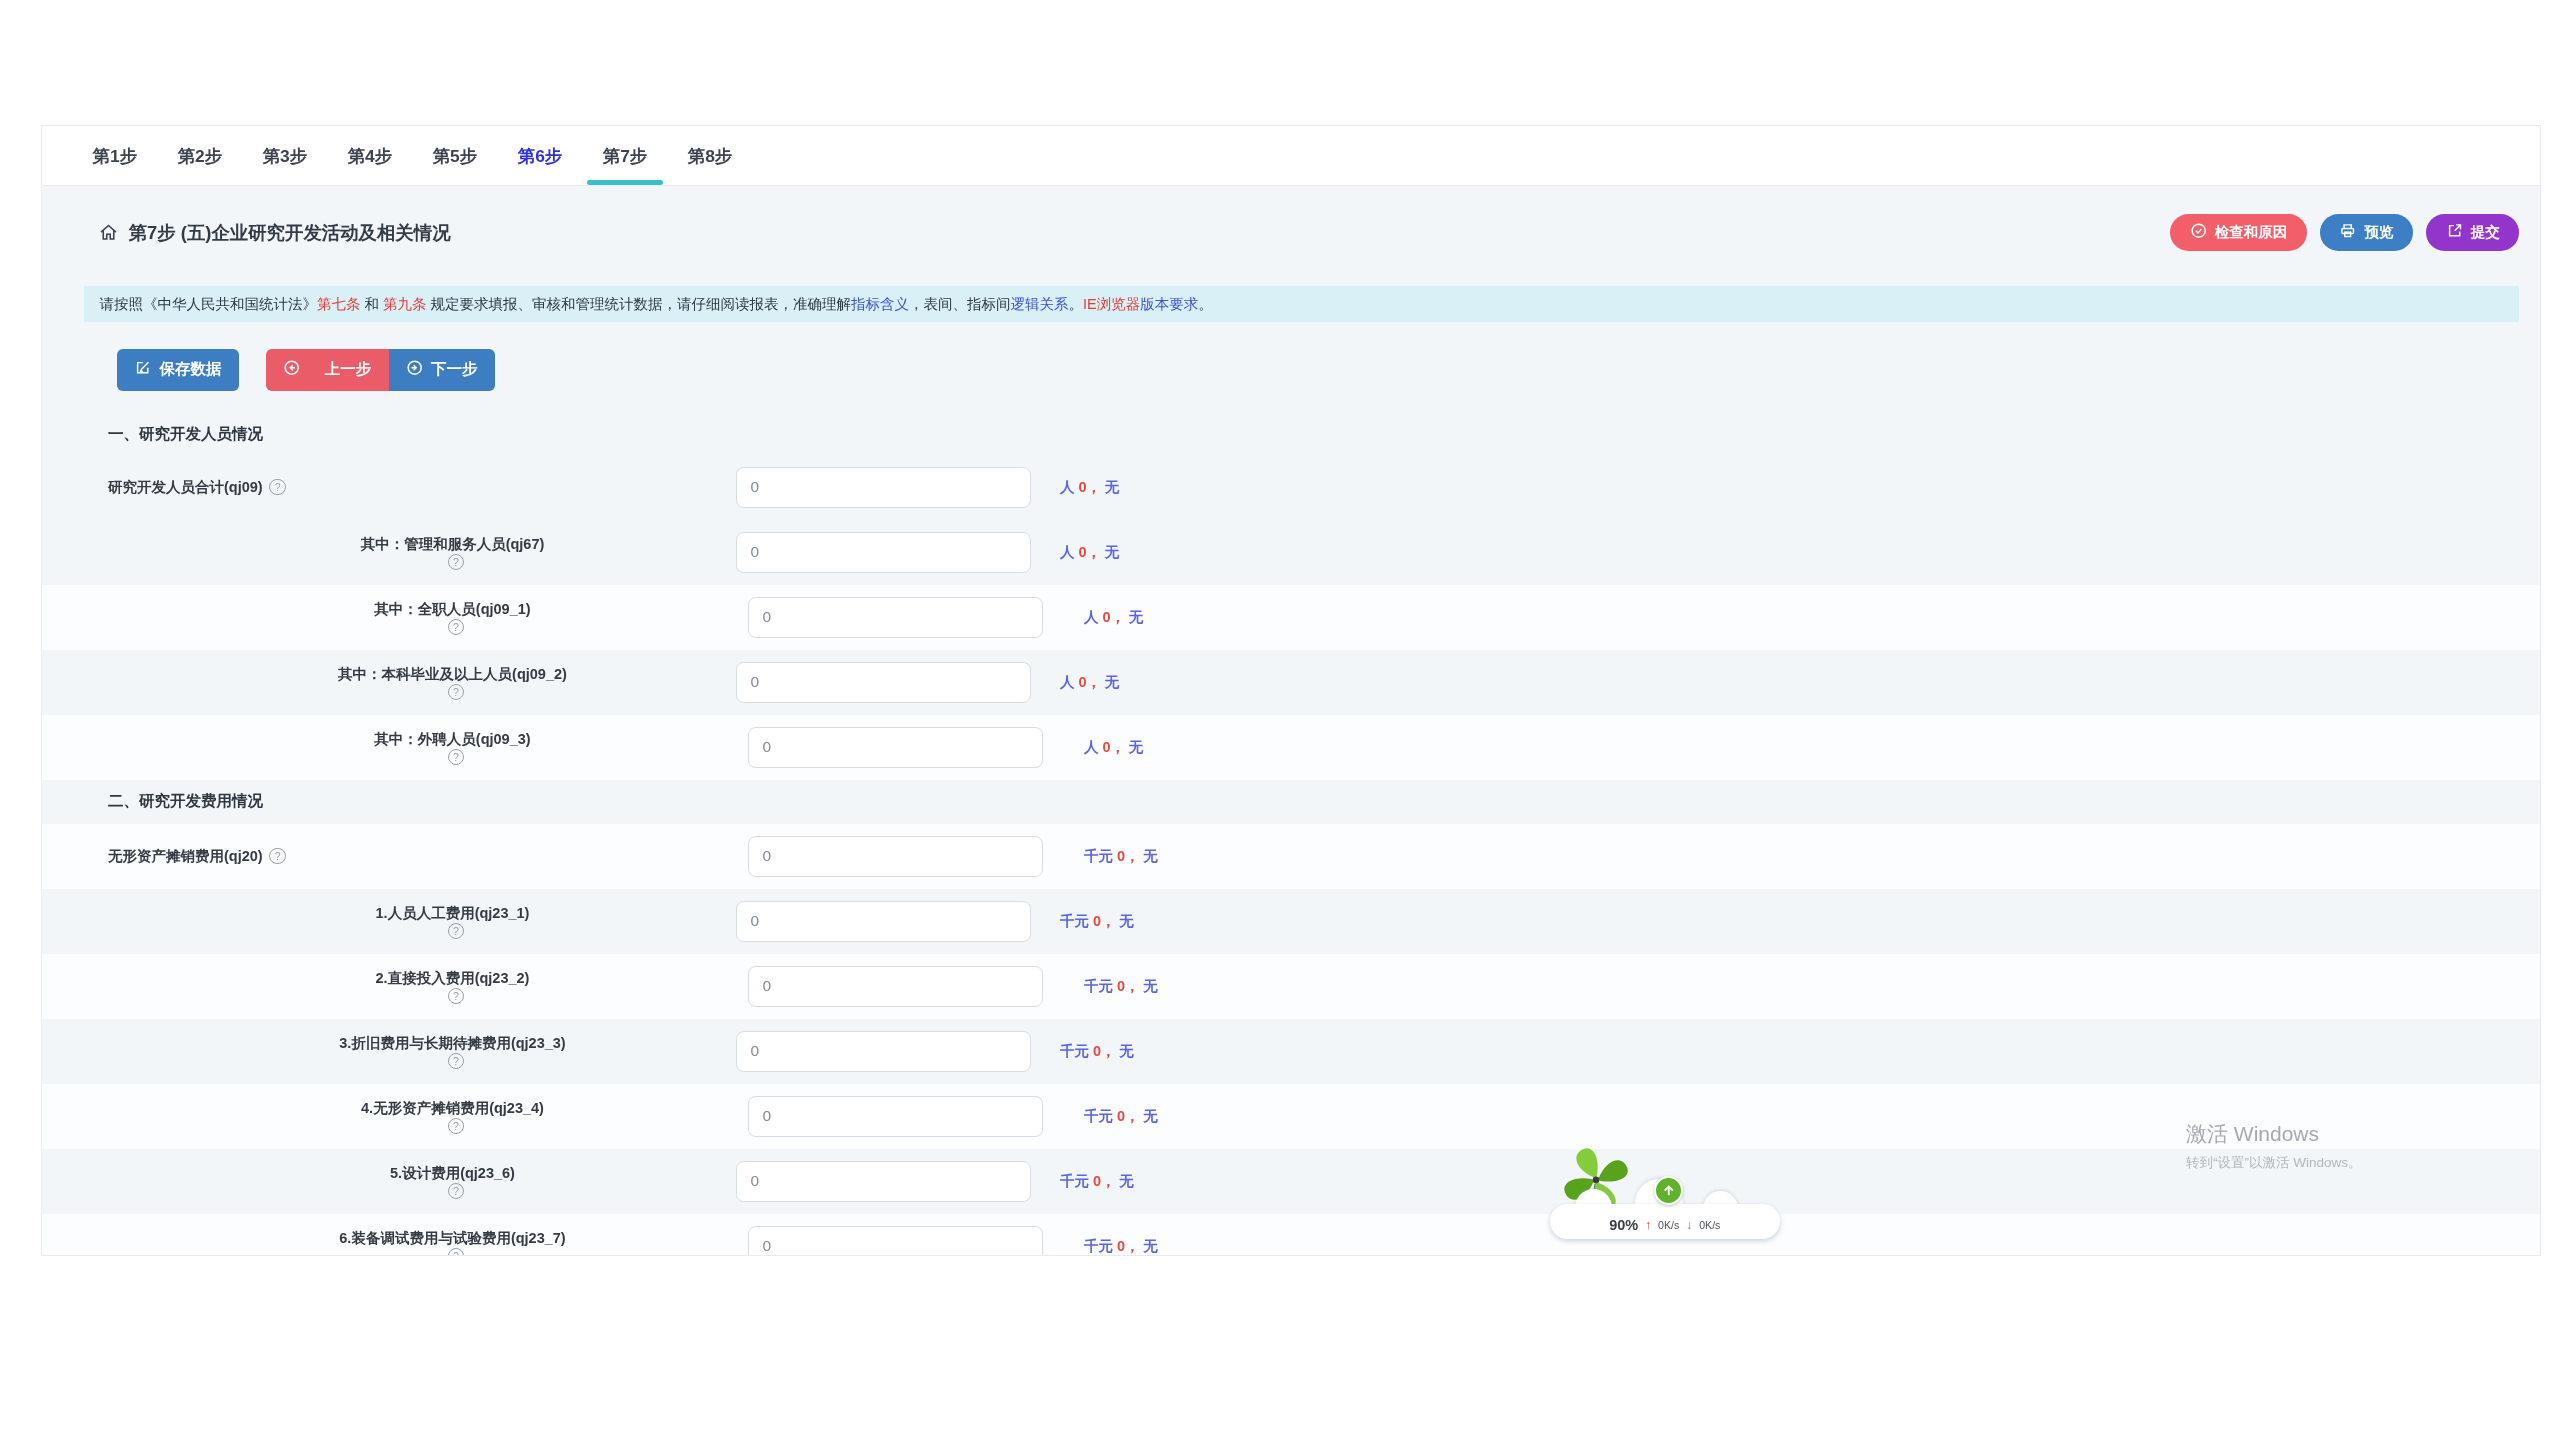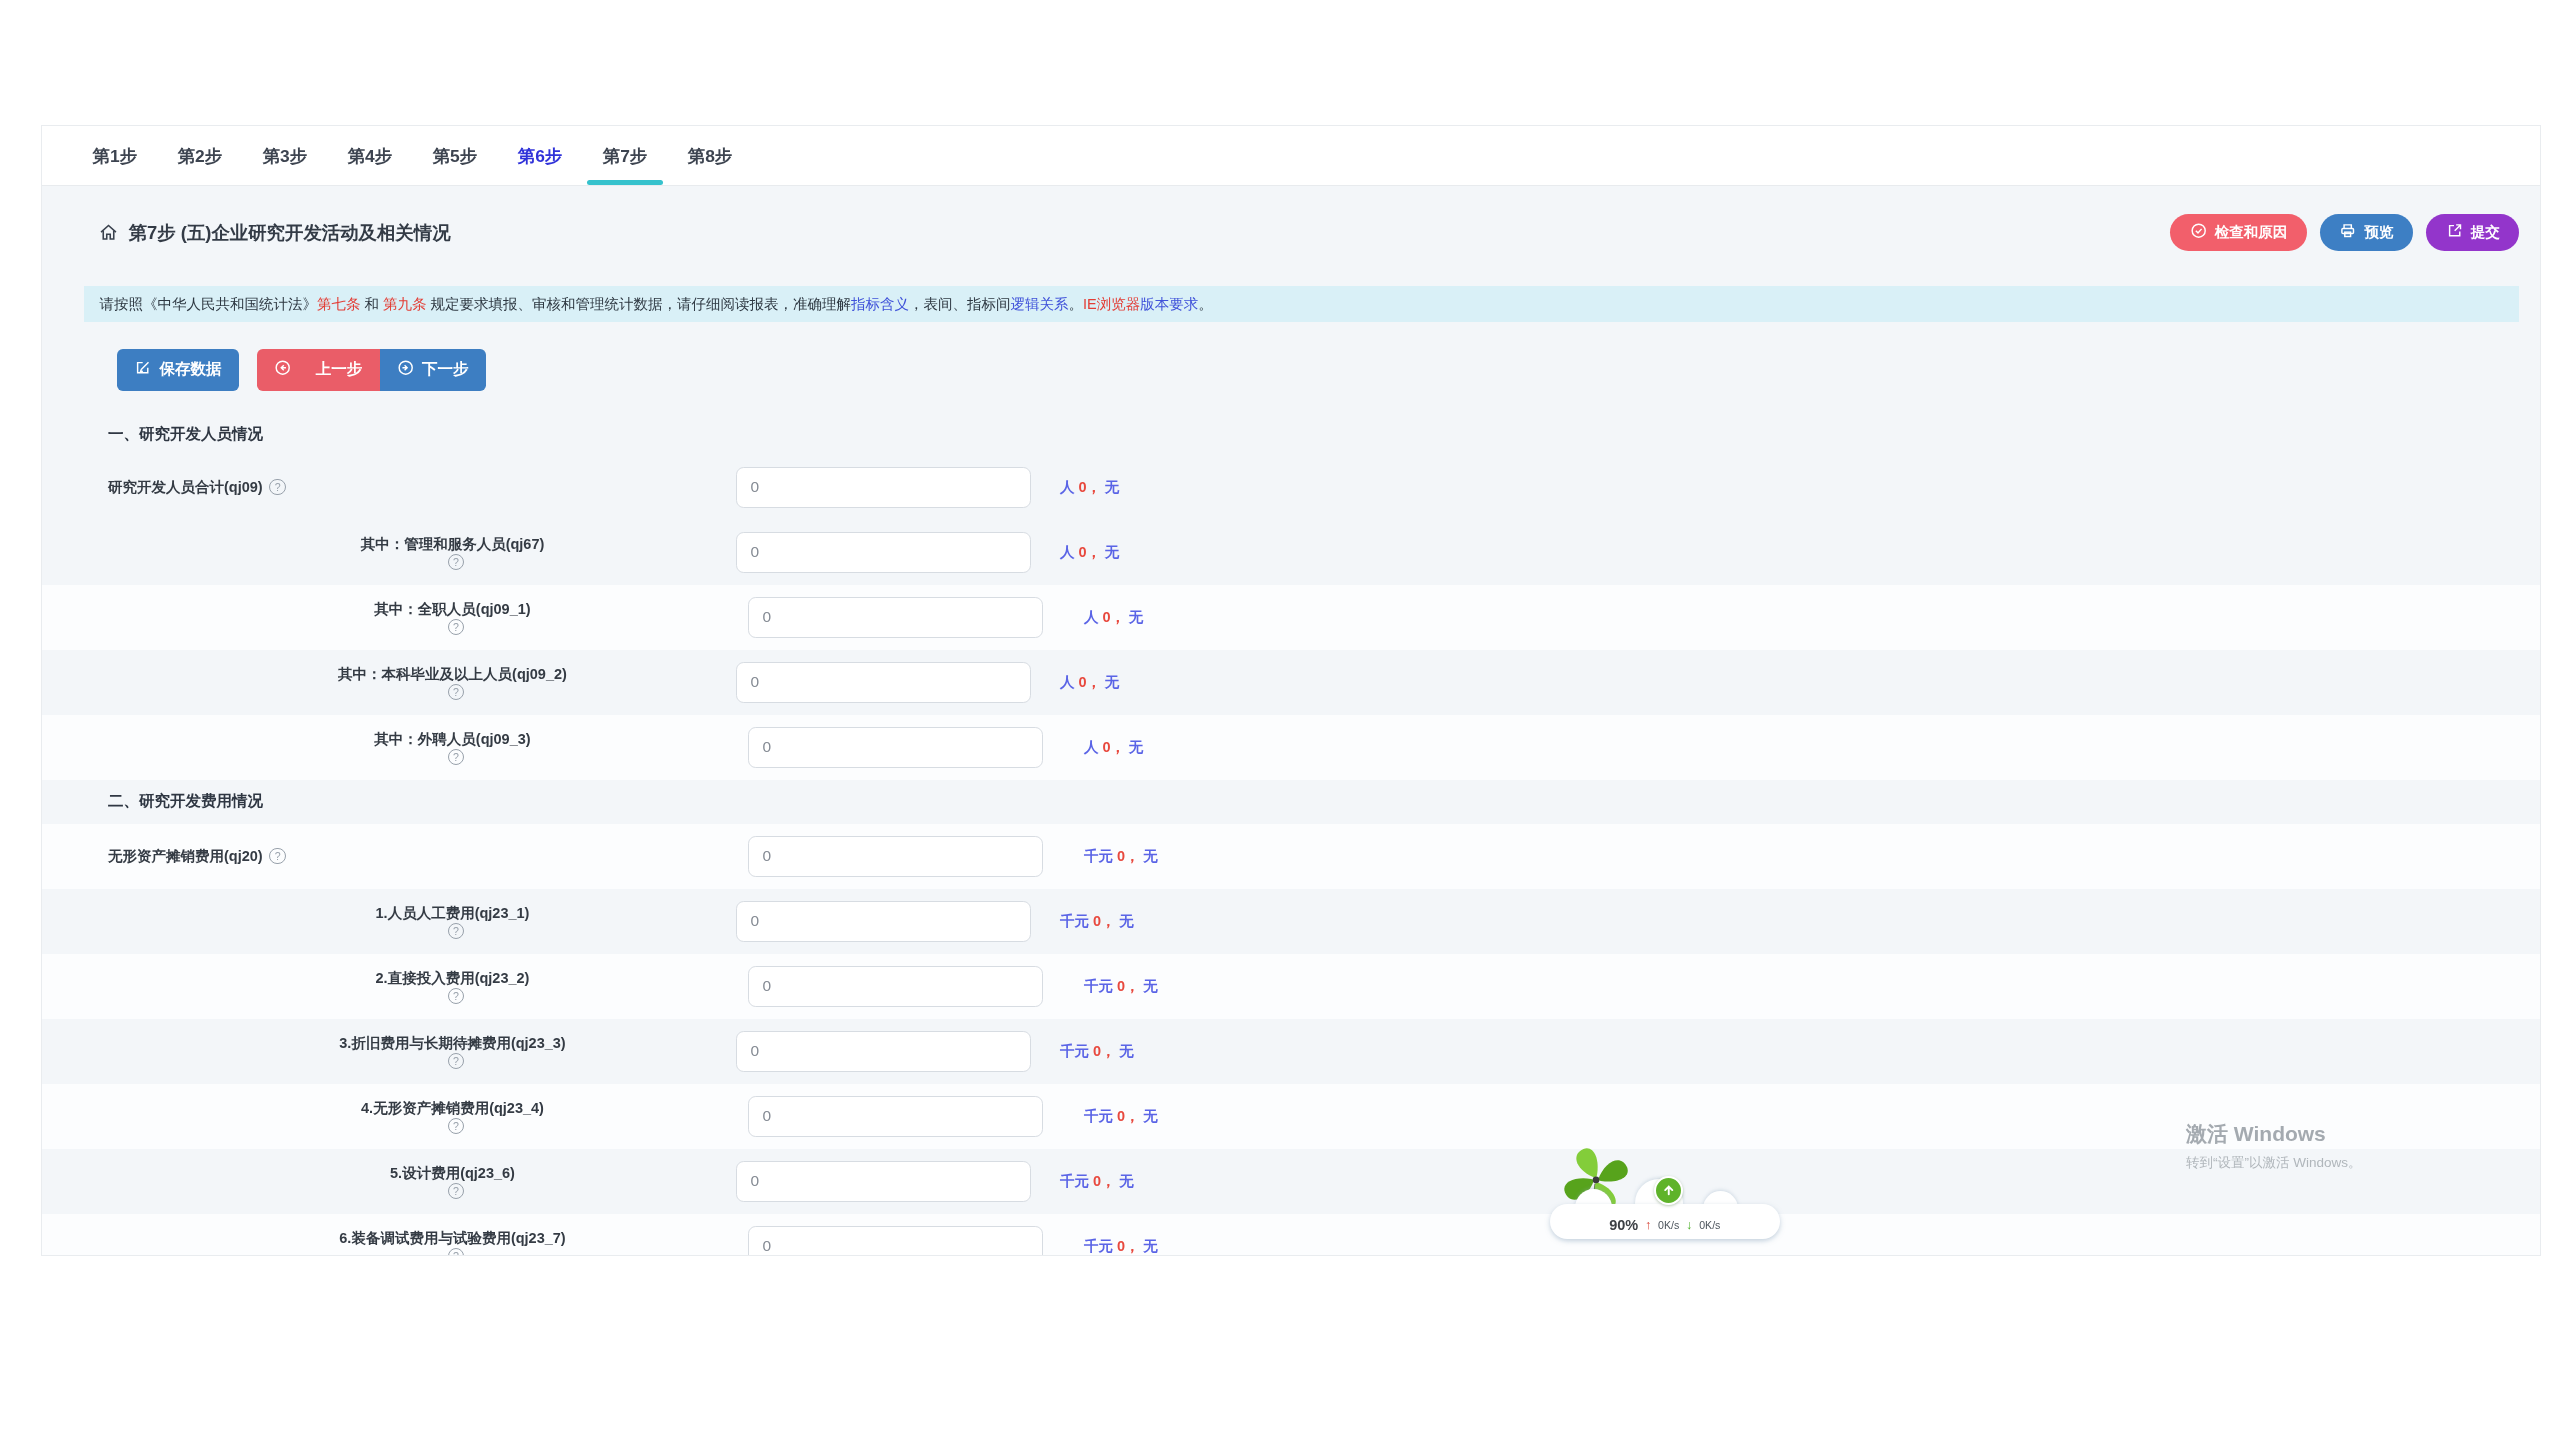--- a/index.html
+++ b/index.html
@@ -31,21 +31,21 @@
   .notice { margin:33px 21px 0 42px; background:#d9f0f7; padding:8.7px 15.5px;
     font-size:14.5px; line-height:18.4px; color:#2e3842; }
   .seg-red { color:#e33d35; }
   .seg-blue { color:#3f51d9; }
   .seg-dark { color:#2e3842; }
 
   
   .actions { margin:27px 21px 0 75px; display:flex; height:42px; }
   .btn { display:flex; align-items:center; gap:7.7px; padding:0 17.4px; border:none;
     color:#fff; font-size:15.5px; font-weight:700; cursor:pointer; font-family:inherit; }
-  .btn-save { background:#3d7ec2; border-radius:5.8px; margin-right:18px; }
+  .btn-save { background:#3d7ec2; border-radius:5.8px; margin-right:27px; }
   .btn-prev { background:#ea5d68; border-radius:5.8px 0 0 5.8px;gap:24px; }
   .btn-next { background:#3d7ec2; border-radius:0 5.8px 5.8px 0; }
 
   
   .section-title { margin-top:23px; height:41px; display:flex; align-items:center;
     padding-left:66px; font-size:15.5px; font-weight:700; color:#2f3743; }
   .section-title.second { margin-top:0; height:44px; }
   .frow { height:65px; display:flex; align-items:center; }
   .frow.white { background:#fcfdfe;gap:12px; }
   .frow.gray { background:transparent; }
@@ -78,21 +78,21 @@
     box-shadow:0 1px 2.9px rgba(120,150,110,.5); z-index:3; }
   .cloud-text { position:absolute; left:0; bottom:7.7px; width:230px; display:flex;
     align-items:center; justify-content:center; gap:6.8px; z-index:4; }
   .pct { font-size:14.5px; font-weight:700; color:#3c4045; }
   .arr-up { color:#d63c2f; font-size:12.6px; font-weight:700; }
   .arr-dn { color:#4caf28; font-size:12.6px; font-weight:700; }
   .spd { font-size:10.6px; color:#4d555d; }
 
   
   .watermark { position:absolute; left:2186px; top:1120px; z-index:4; pointer-events:none; }
-  .wm1 { font-size:21px; color:#a4aab0;font-weight:bold; }
+  .wm1 { font-size:21px; color:#a4aab0; }
   .wm2 { margin-top:5.8px; font-size:13.5px; color:#b0b6bb; }
 </style>
 </head>
 <body>
 
 <div class="card">
   <div class="tabbar" id="tabbar">
       <div class="tab">
         <span class="tab-label">第1步</span>
       </div>

